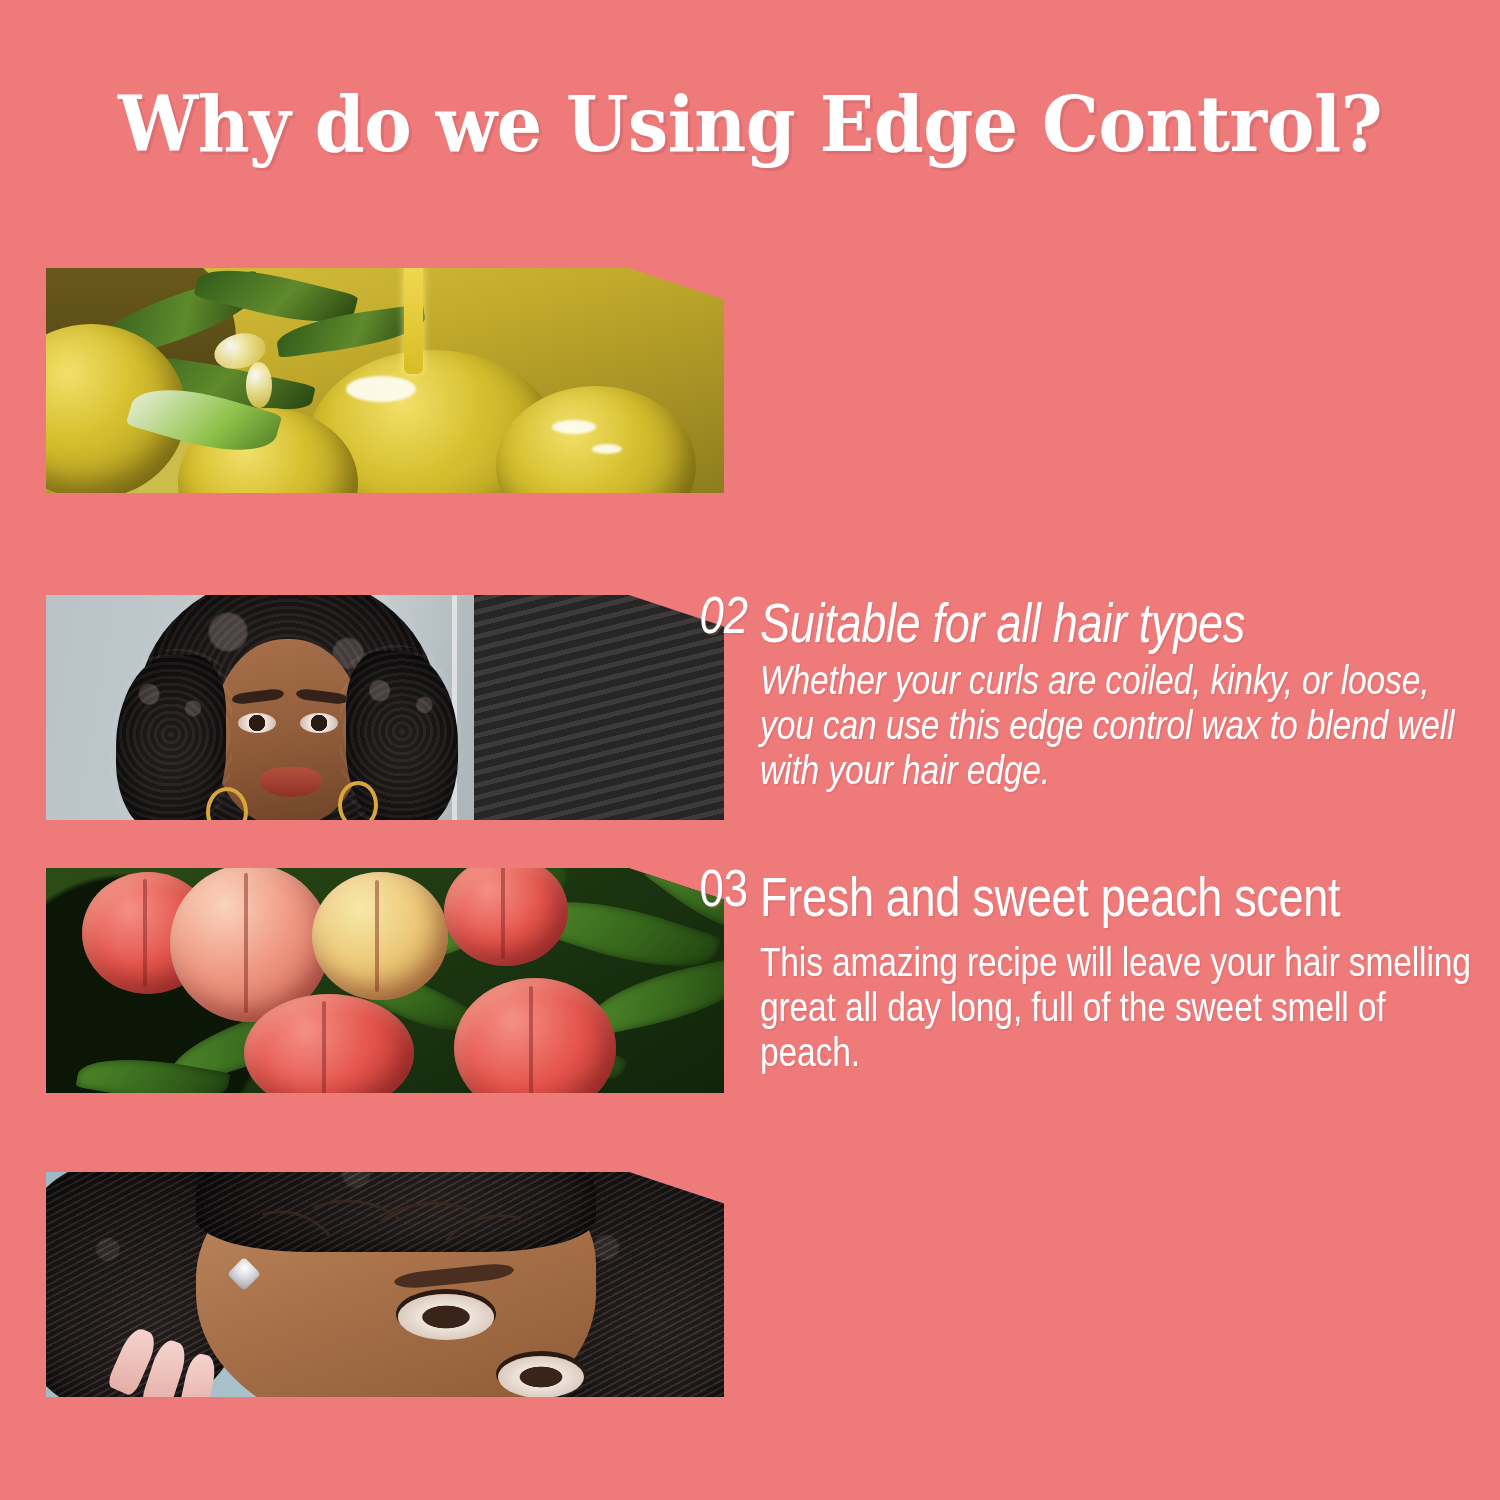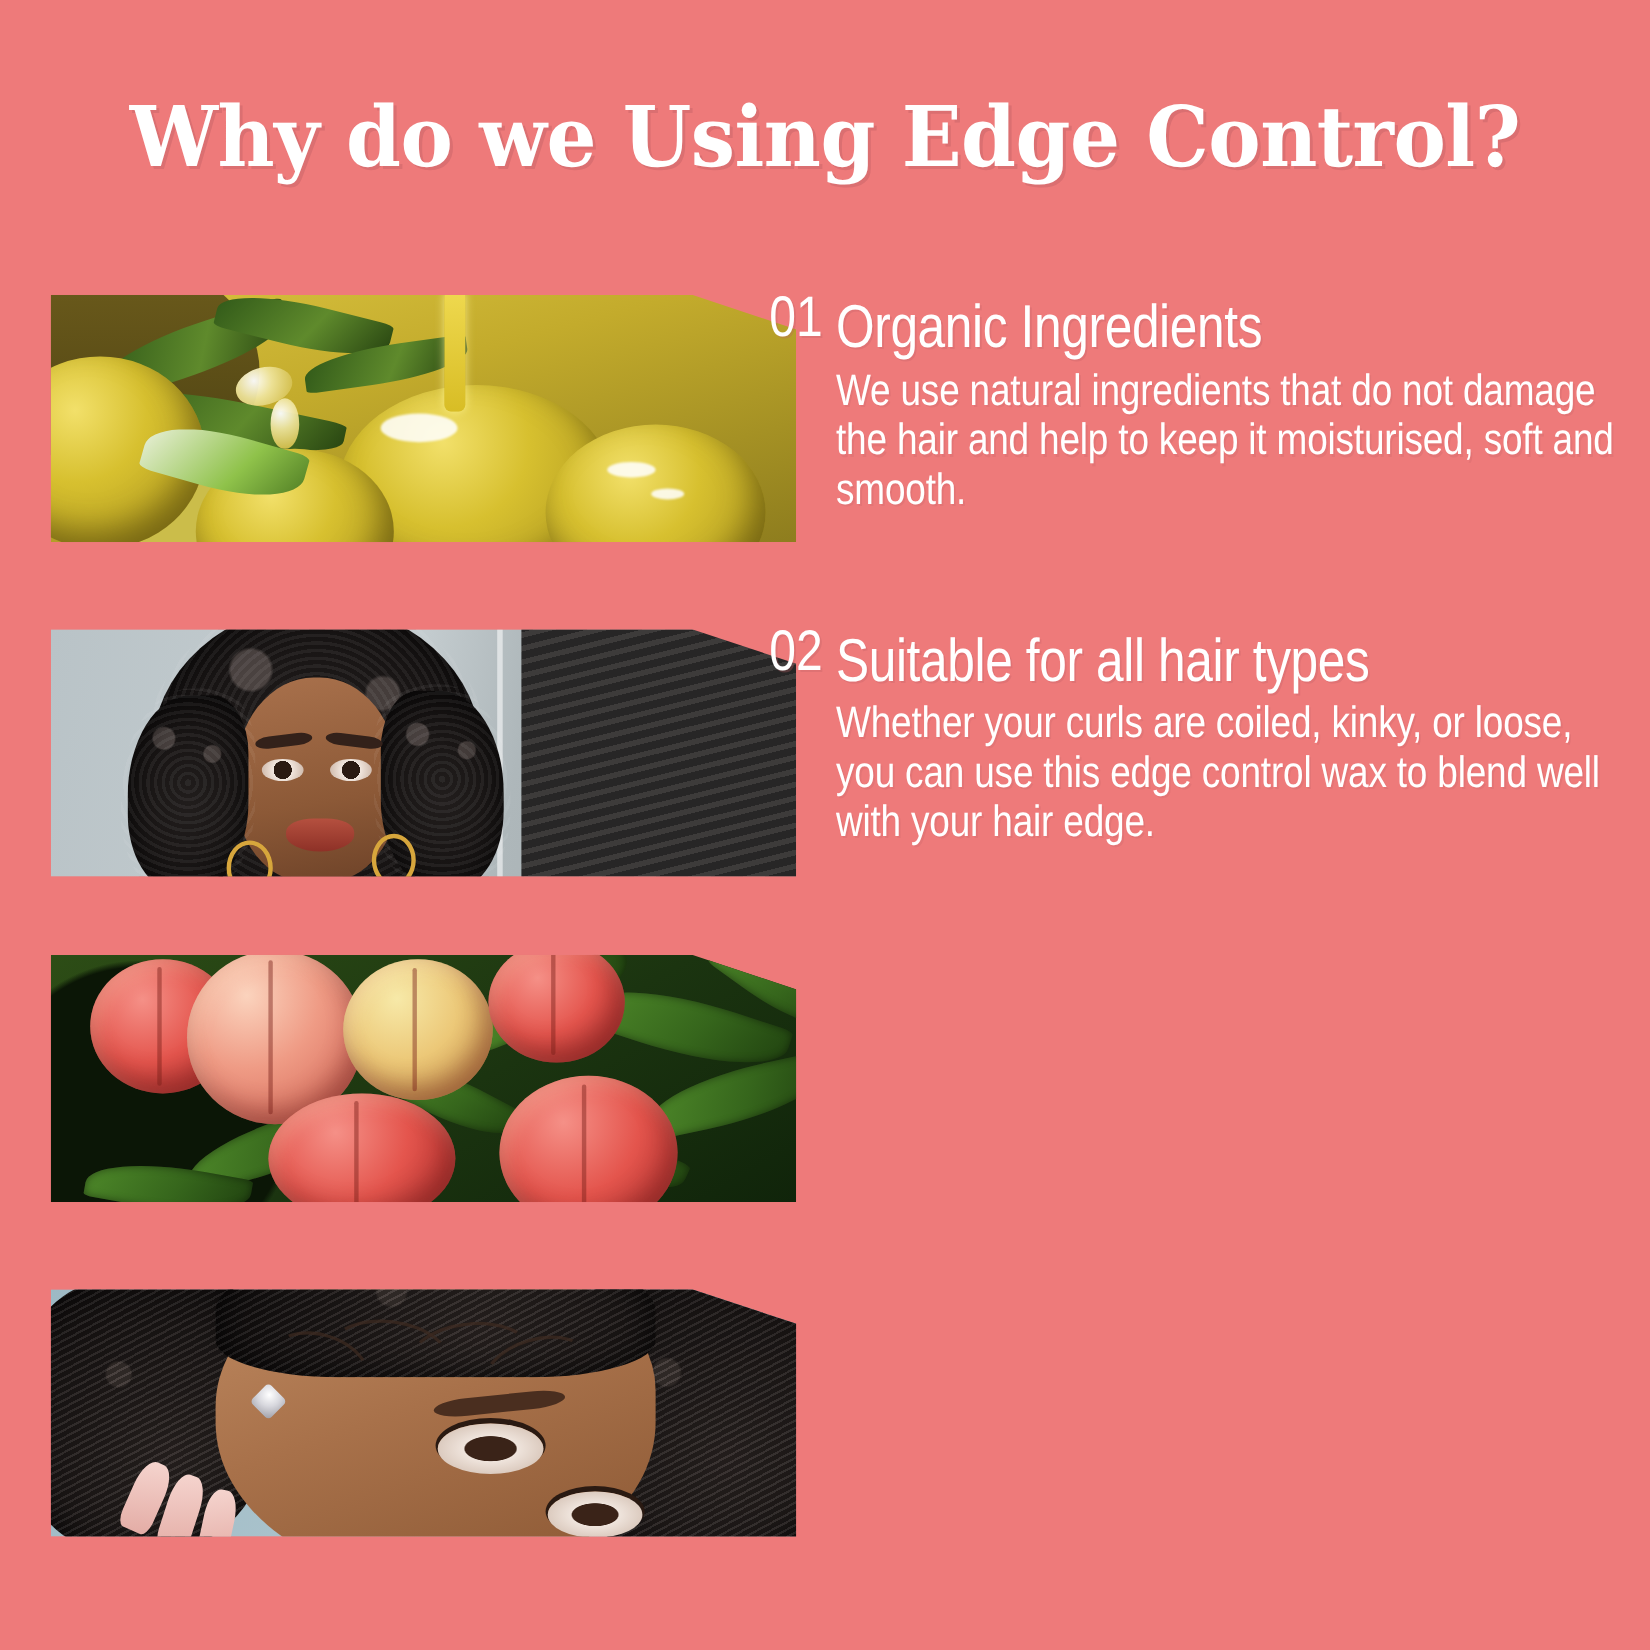--- a/index.html
+++ b/index.html
@@ -40,21 +40,21 @@
     transform-origin: center top;
   }
 
   
   .row {
     position: absolute;
     left: 0;
     width: 1500px;
   }
   #row-0 { top: 268px; height: 300px; }
-  #row-1 { top: 572px; height: 300px; }
+  #row-1 { top: 595px; height: 300px; font-style: italic; }
   #row-2 { top: 868px; height: 305px; }
   #row-3 { top: 1172px; height: 320px; }
 
   
   .thumb {
     position: absolute;
     left: 46px;
     top: 0;
     width: 678px;
     height: 225px;
@@ -325,25 +325,20 @@
         <div class="oil-stream" style="left:358px;top:-4px;width:19px;height:110px;"></div>
         <div class="oil-drop" style="left:168px;top:66px;width:52px;height:34px;transform:rotate(-14deg);"></div>
         <div class="oil-drop" style="left:200px;top:94px;width:26px;height:46px;"></div>
         <div class="olive-leaf" style="left:84px;top:126px;width:148px;height:52px;transform:rotate(16deg);background:linear-gradient(120deg,#eef2e0 0%,#8fc24a 60%,#4d7a22 100%);"></div>
         <div class="spec" style="left:300px;top:108px;width:70px;height:26px;"></div>
         <div class="spec" style="left:506px;top:152px;width:44px;height:14px;"></div>
         <div class="spec" style="left:546px;top:176px;width:30px;height:10px;"></div>
       </div>
     </div>
 
-    <div class="copy">
-      <div class="num">01</div>
-      <h2 class="headline">Organic Ingredients</h2>
-      <p class="body">We use natural ingredients that do not damage the hair and help to keep it moisturised, soft and smooth.</p>
-    </div>
   </div>
 
   <div class="row r2" id="row-1">
 
     <div class="thumb">
       <div class="scene wall-bg">
         <div class="wall-seam" style="left:406px;"></div>
         <div class="louver"></div>
         <div class="afro" style="left:92px;top:-22px;width:300px;height:268px;"></div>
         <div class="face" style="left:168px;top:44px;width:148px;height:186px;"></div>
@@ -392,20 +387,25 @@
             <span class="crease"></span>
           </div>
         <div class="peach red" style="left:408px;top:110px;width:162px;height:140px;">
             <span class="crease"></span>
           </div>
         <div class="leaf" style="left:596px;top:8px;width:130px;height:40px;transform:rotate(36deg);"></div>
         <div class="leaf" style="left:32px;top:192px;width:150px;height:40px;transform:rotate(10deg);"></div>
       </div>
     </div>
 
+    <div class="copy">
+      <div class="num">03</div>
+      <h2 class="headline">Fresh and sweet peach scent</h2>
+      <p class="body">This amazing recipe will leave your hair smelling great all day long, full of the sweet smell of peach.</p>
+    </div>
   </div>
 
   <div class="row r4" id="row-3">
 
     <div class="thumb">
       <div class="scene studio-bg">
         <div class="curl-mass" style="left:-30px;top:-10px;width:230px;height:250px;border-radius:40% 30% 46% 40%;"></div>
         <div class="curl-mass" style="left:452px;top:-16px;width:270px;height:262px;border-radius:36% 44% 40% 46%;"></div>
         <div class="closeup-face" style="left:150px;top:-24px;width:400px;height:290px;"></div>
         <div class="curl-mass" style="left:150px;top:-40px;width:400px;height:120px;border-radius:50% 50% 28% 28%;"></div>

